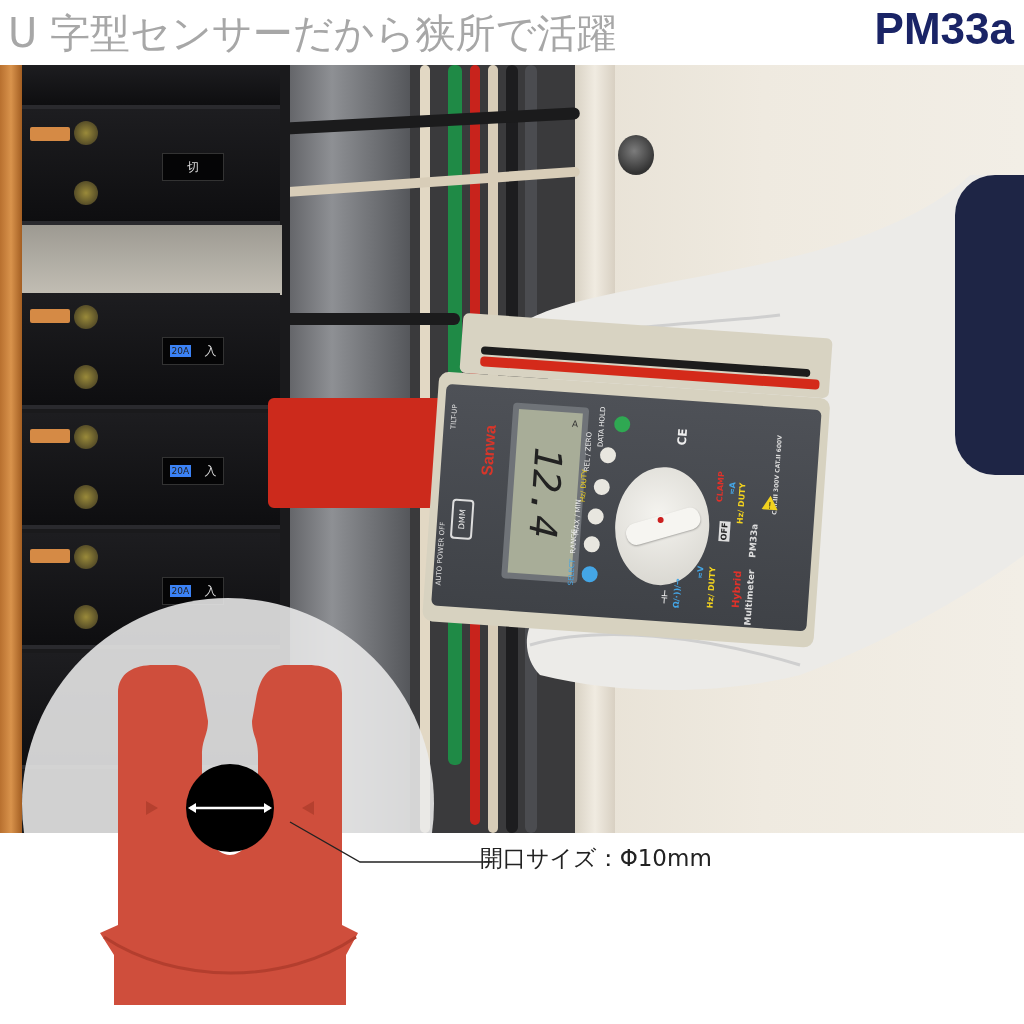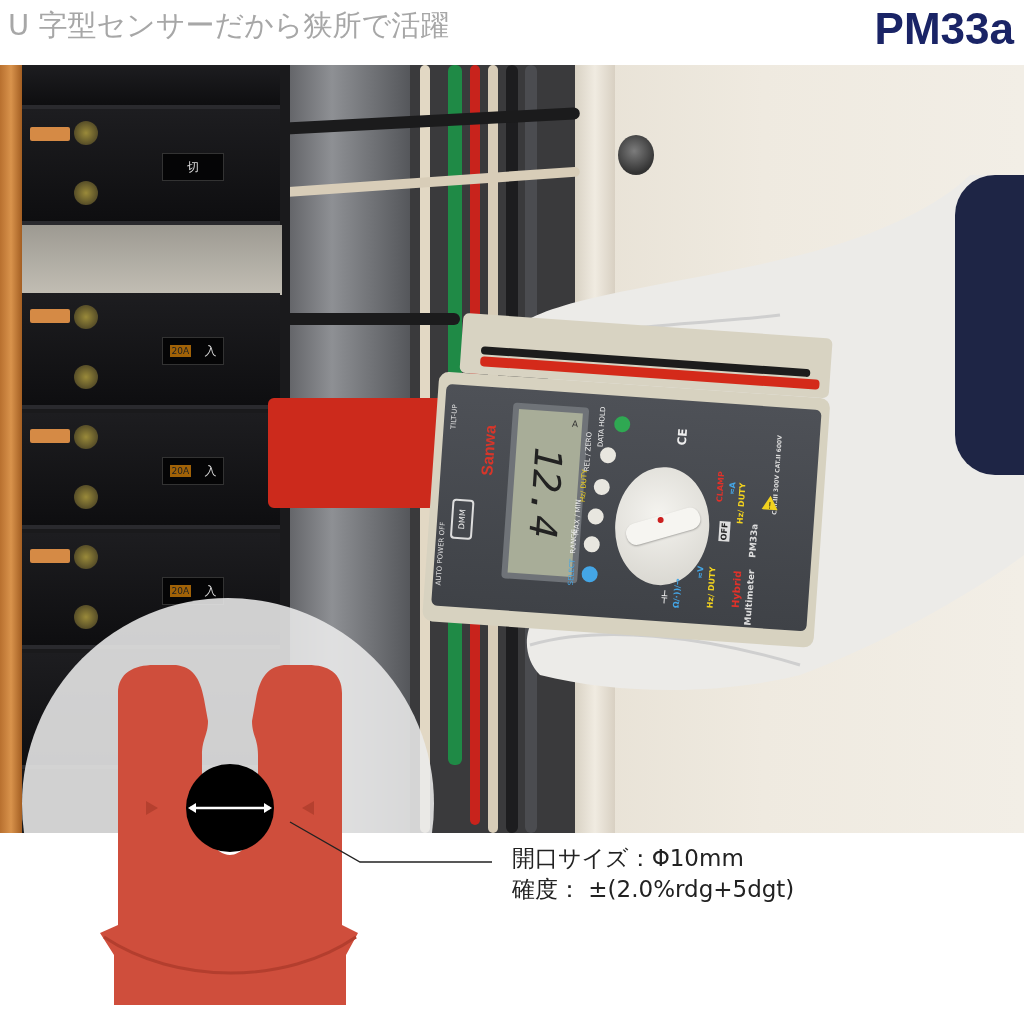--- a/index.html
+++ b/index.html
@@ -1,34 +1,34 @@
 <!DOCTYPE html>
 <html><head>
 <meta charset="utf-8">
 <style>
   html, body { margin:0; padding:0; }
   body { width:1024px; height:1024px; background:#ffffff; position:relative; overflow:hidden;
          font-family:"DejaVu Sans", "Liberation Sans", sans-serif; }
   .header { position:absolute; left:0; top:0; width:1024px; height:65px; background:#ffffff; }
-  .headline { position:absolute; left:8px; top:6px; font-size:29px; color:#a7a7a7; letter-spacing:0px; white-space:nowrap; font-weight:normal; }
+  .headline { position:absolute; left:8px; top:6px; font-size:40px; color:#a7a7a7; letter-spacing:0px; white-space:nowrap; font-weight:normal; }
   .model { position:absolute; right:10px; top:4px; font-family:"Liberation Sans", sans-serif; font-weight:bold; font-size:44px; color:#1a2466; }
 
   .photo { position:absolute; left:0; top:65px; width:1024px; height:768px; overflow:hidden; background:#3a3a3c; }
   .wall { position:absolute; left:590px; top:0; width:434px; height:768px; background:linear-gradient(90deg,#e8e2d6 0%, #efeae0 40%, #f2eee6 100%); }
   .wall-edge { position:absolute; left:575px; top:0; width:40px; height:768px; background:linear-gradient(90deg,#d9d2c4,#f0ebe1,#d8d0c2); }
   .screw { position:absolute; left:618px; top:70px; width:36px; height:40px; border-radius:50%; background:radial-gradient(circle at 45% 40%,#7c7c7c,#333 70%); }
   .backplate { position:absolute; left:280px; top:0; width:130px; height:768px; background:linear-gradient(90deg,#5b5c60,#8e9094 40%,#55575b); }
   .wire { position:absolute; border-radius:6px; }
   .breakers { position:absolute; left:0; top:0; width:290px; height:768px; background:#1a1a1c; }
   .busbar { position:absolute; left:0; top:0; width:22px; height:768px; background:linear-gradient(90deg,#b8702f,#d9934c,#a35e22); }
   .breaker { position:absolute; left:22px; width:258px; height:112px; background:linear-gradient(180deg,#1d1d20,#0e0e10); border-bottom:4px solid #2a2a2e; }
   .breaker .term { position:absolute; left:8px; width:40px; height:14px; background:#d58a45; border-radius:2px; }
   .breaker .screwsm { position:absolute; left:52px; width:24px; height:24px; border-radius:50%; background:radial-gradient(circle,#9a8a3a,#3a3420); }
   .breaker .label { position:absolute; left:140px; top:44px; width:60px; height:26px; background:#050506; border:1px solid #333; color:#ddd; font-size:12px; display:flex; align-items:center; justify-content:space-around; }
-  .breaker .label span.rating { background:#a16207; color:#222; font-size:9px; padding:1px 2px; }
+  .breaker .label span.rating { background:#3b82f6; color:#222; font-size:9px; padding:1px 2px; }
   .mount { position:absolute; left:22px; top:160px; width:260px; height:70px; background:linear-gradient(180deg,#9d9a92,#c2beb4); }
 
   .glove { position:absolute; left:500px; top:110px; width:524px; height:520px; }
   .sleeve { position:absolute; left:955px; top:110px; width:69px; height:300px; background:#1e2545; border-radius:40px 0 0 40px; }
 
   .meter { position:absolute; left:432px; top:260px; width:400px; height:320px; transform:rotate(4deg); transform-origin:center; }
   .meter-body { position:absolute; left:0; top:60px; width:392px; height:250px; background:#d7d2c0; border-radius:10px; }
   .meter-face { position:absolute; left:8px; top:72px; width:376px; height:222px; background:linear-gradient(180deg,#4e5157,#3f4247); border-radius:6px; }
   .meter-top { position:absolute; left:20px; top:0px; width:370px; height:60px; background:#d8d3c2; border-radius:6px; }
   .probe-red { position:absolute; left:40px; top:42px; width:340px; height:10px; background:#d42a1a; border-radius:4px; }
@@ -51,21 +51,21 @@
   .knob-dot { position:absolute; left:228px; top:190px; width:6px; height:6px; border-radius:50%; background:#cc1f1f; }
   .mlabel { position:absolute; writing-mode:vertical-rl; transform:rotate(180deg); font-size:8px; white-space:nowrap; font-weight:bold; }
   .clamp-red { position:absolute; left:268px; top:398px; width:178px; height:110px; background:#cc2a1c; border-radius:6px 4px 4px 6px; }
 
   .inset-circle { position:absolute; left:22px; top:598px; width:412px; height:412px; border-radius:50%; background:rgba(235,235,235,0.88); }
   .band { position:absolute; left:0; top:833px; width:1024px; height:191px; background:#ffffff; }
 
   .sensor { position:absolute; left:96px; top:655px; width:268px; height:360px; }
   .leader { position:absolute; left:0; top:0; width:1024px; height:1024px; pointer-events:none; }
 
-  .specs { position:absolute; left:512px; top:843px; font-size:23px; line-height:31px; color:#222; white-space:nowrap; font-family:"DejaVu Sans", sans-serif; }
+  .specs { position:absolute; left:480px; top:843px; font-size:23px; line-height:31px; color:#222; white-space:nowrap; font-family:"DejaVu Sans", sans-serif; }
   .spec-row { display:block; }
 </style>
 </head>
 <body>
 
 <div class="header">
   <div class="headline">U 字型センサーだから狭所で活躍</div>
   <div class="model">PM33a</div>
 </div>
 
@@ -206,14 +206,13 @@
   <polygon points="92,153 100,148 100,158" fill="#ffffff"></polygon>
   <polygon points="176,153 168,148 168,158" fill="#ffffff"></polygon>
 </svg>
 
 <svg class="leader" width="1024" height="1024">
   <polyline points="290,822 360,862 492,862" stroke="#222" stroke-width="1.3" fill="none"></polyline>
 </svg>
 
 <div class="specs">
   <span class="spec-row"><span>開口サイズ</span><span>：</span><span>Φ10mm</span></span>
-  <span class="spec-row"><span>確度</span><span>：</span><span> ±(2.0%rdg+5dgt)</span></span>
 </div>
 
 </body></html>

